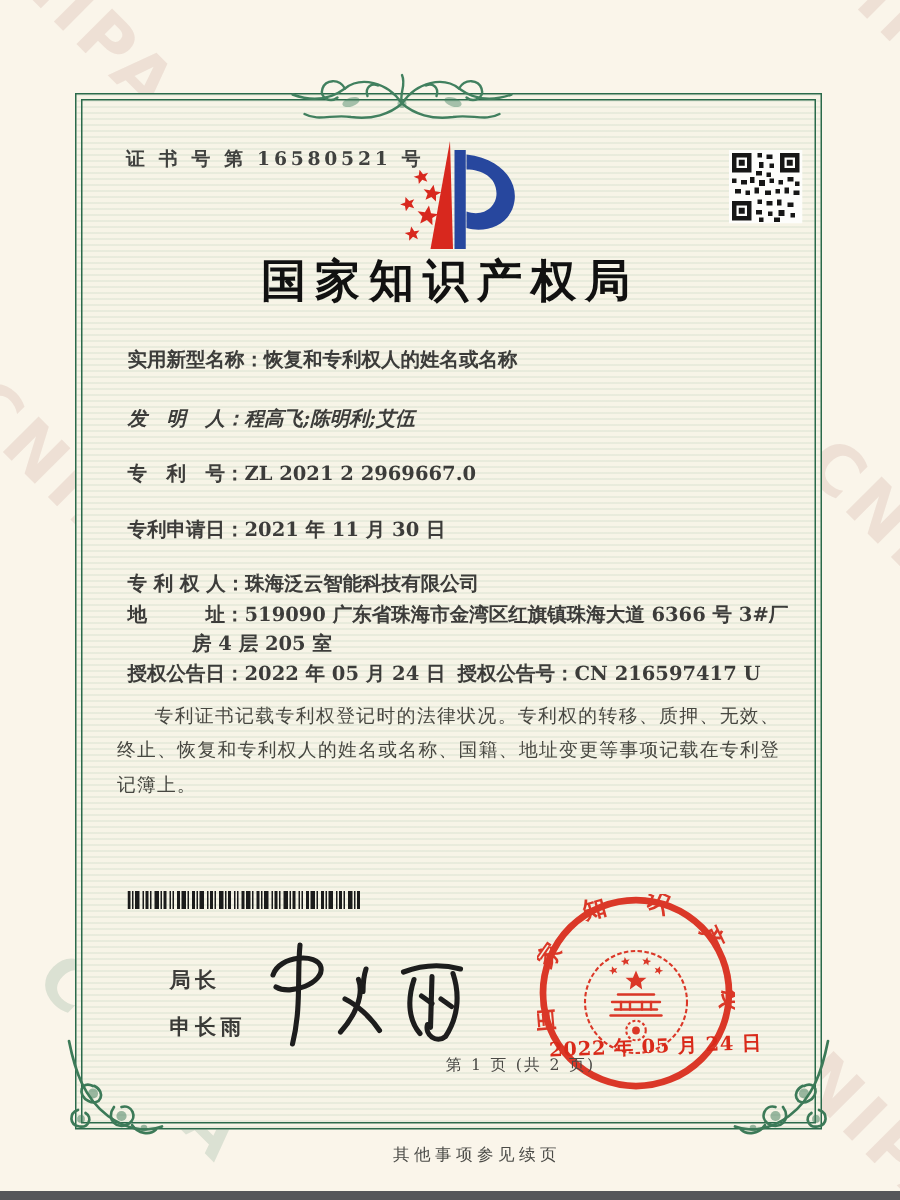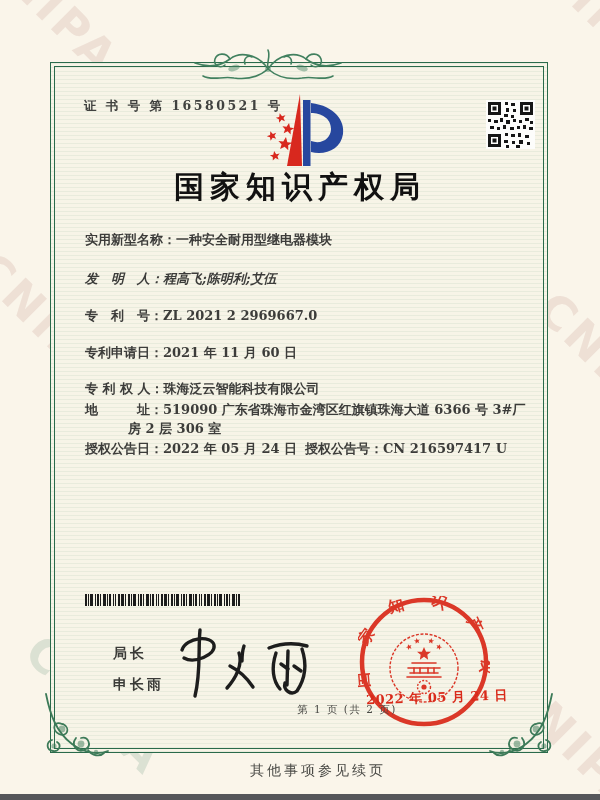--- a/index.html
+++ b/index.html
@@ -70,21 +70,21 @@
     color:#d92a1a; font-size:13px; font-weight:600; letter-spacing:0.5px;
     transform:rotate(-2deg); white-space:nowrap;
   }
 
   .page-num {
     position:absolute; left:50px; top:703px; width:594px;
     text-align:center; font-size:10.5px; letter-spacing:1.5px; color:#4a4a46;
   }
   .continuation {
     position:absolute; left:0; top:762px; width:600px;
-    text-align:center; font-size:14px; letter-spacing:3px; color:#4a4a46;padding-left:36px;
+    text-align:center; font-size:11px; letter-spacing:3px; color:#4a4a46;padding-left:36px;
   }
   .bottom-edge {
     position:absolute; left:0; bottom:0; width:600px; height:6px;
     background:#55565a;
   }
 </style>
 </head>
 <body>
 
 <div class="wm wm-pink" style="left:-38px; top:-22px;">CNIPA</div>
@@ -211,48 +211,49 @@
     <rect x="33" y="40" width="4" height="4"></rect>
       <rect x="41" y="42" width="3" height="3"></rect>
     <rect x="20" y="45" width="3" height="3"></rect>
       <rect x="30" y="45" width="4" height="3"></rect>
   </g>
 </svg>
 
 <div class="page-title">国家知识产权局</div>
 
 <div class="field-row" style="top:231px;">
-  <span class="f-label">实用新型名称：</span><span class="f-value">一种安全耐用型继电器模块</span>
+  <span class="f-label">实用新型名称：</span><span class="f-value">恢复和专利权人的姓名或名称</span>
 </div>
 <div class="field-row" style="top:270px;font-style:italic;">
   <span class="f-label">发　明　人：</span><span class="f-value">程高飞;陈明利;艾伍</span>
 </div>
 <div class="field-row" style="top:307px;">
   <span class="f-label">专　利　号：</span><span class="f-value">ZL 2021 2 2969667.0</span>
 </div>
 <div class="field-row" style="top:344px;">
-  <span class="f-label">专利申请日：</span><span class="f-value">2021 年 11 月 60 日</span>
+  <span class="f-label">专利申请日：</span><span class="f-value">2021 年 11 月 30 日</span>
 </div>
 <div class="field-row" style="top:380px;text-align:right;">
   <span class="f-label">专 利 权 人：</span><span class="f-value">珠海泛云智能科技有限公司</span>
 </div>
 <div class="field-row" style="top:401px;">
   <span class="f-label">地　　　址：</span><span class="f-value">519090 广东省珠海市金湾区红旗镇珠海大道 6366 号 3#厂</span>
 </div>
 <div class="field-row" style="top:420px; left:128px;">
-  <span class="f-value">房 2 层 306 室</span>
+  <span class="f-value">房 4 层 205 室</span>
 </div>
 <div class="field-row" style="top:440px;">
   <span class="f-label">授权公告日：</span><span class="f-value">2022 年 05 月 24 日</span>
 </div>
 <div class="field-row" style="top:440px; left:305px;">
   <span class="f-label">授权公告号：</span><span class="f-value">CN 216597417 U</span>
 </div>
 
 <div class="paragraphs">
+  <p>专利证书记载专利权登记时的法律状况。专利权的转移、质押、无效、终止、恢复和专利权人的姓名或名称、国籍、地址变更等事项记载在专利登记簿上。</p>
 </div>
 
 <svg class="abs" style="left:85px; top:594px;" width="156" height="12" viewBox="0 0 156 12">
   <line x1="0" y1="6" x2="156" y2="6" stroke="#1b1b1b" stroke-width="12" stroke-dasharray="2,1,1,1,3,2,1,1,2,1,1,2,3,1,1,1,2,2,1,1,1,2,2,1,3,1,1,2"></line>
 </svg>
 
 <div class="signer" style="top:645px;">局长</div>
 <div class="signer" style="top:676px;">申长雨</div>
 
 <svg class="abs" style="left:172px; top:624px;" width="150" height="80" viewBox="0 0 150 80">

